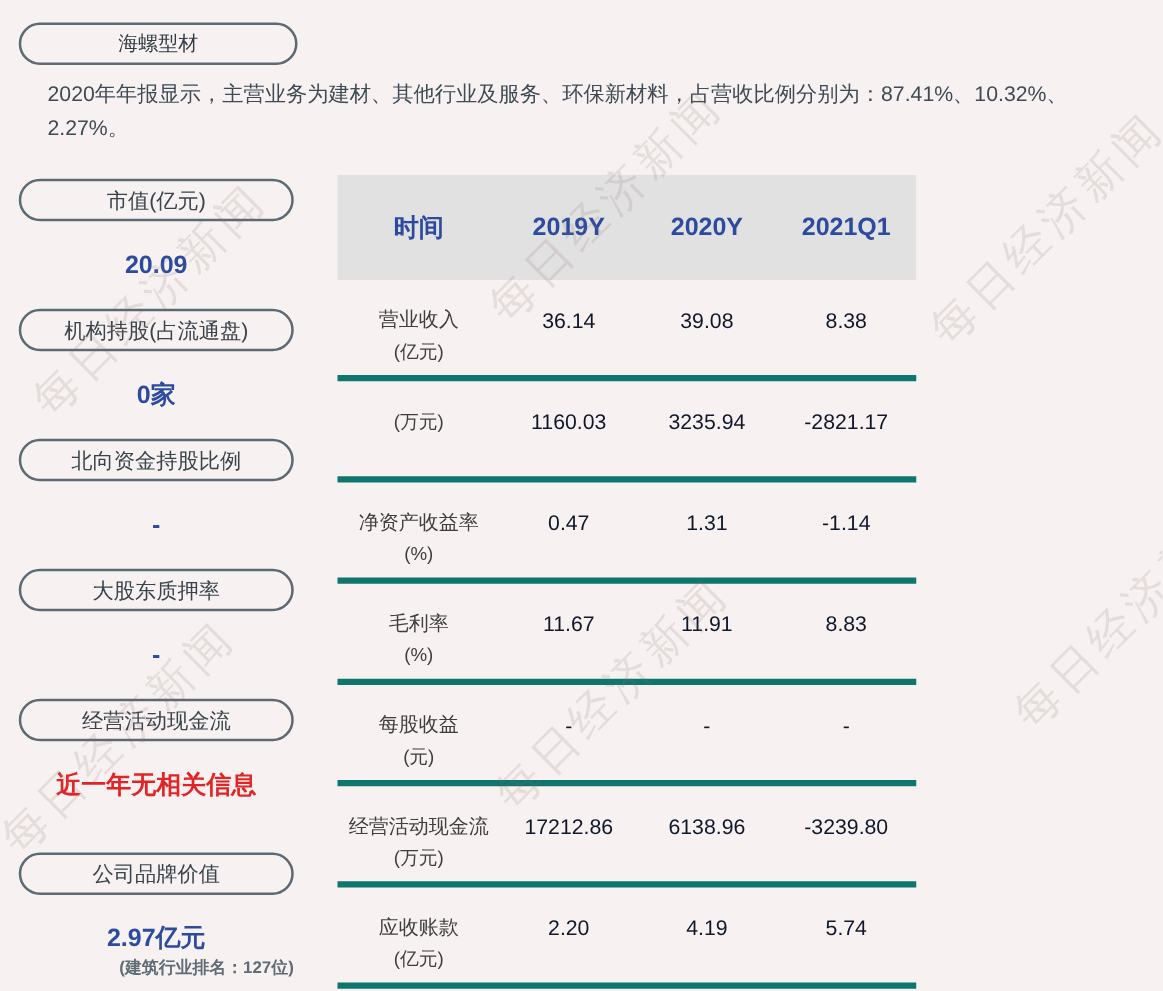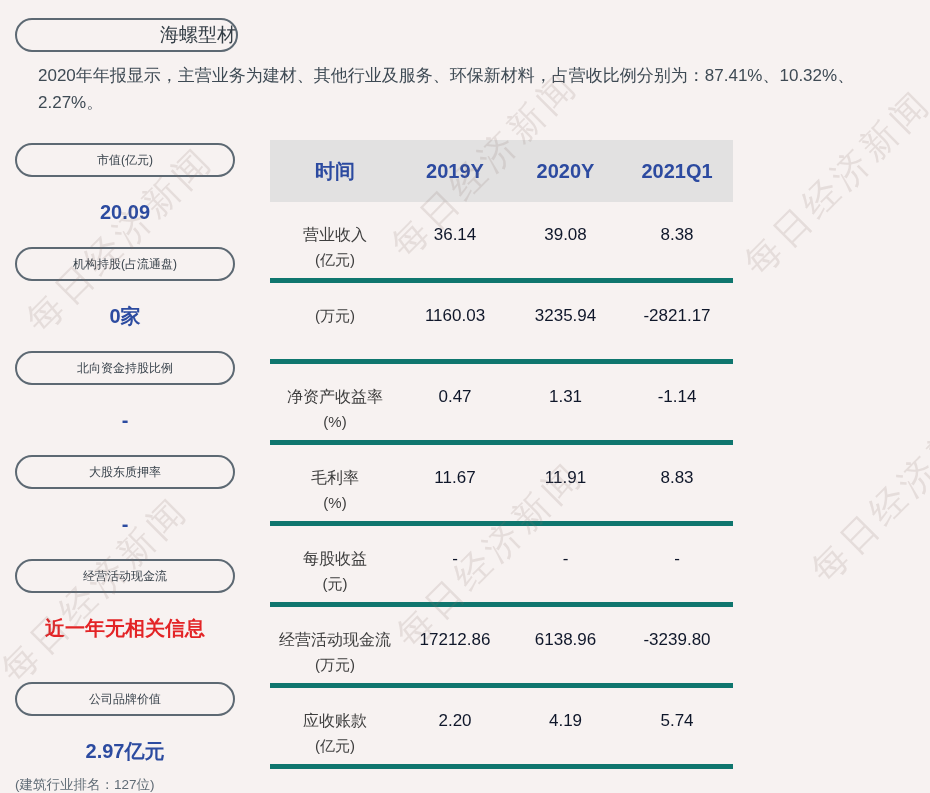--- a/index.html
+++ b/index.html
@@ -12,47 +12,48 @@
   .wm {
     position:absolute; z-index:5; pointer-events:none; white-space:nowrap;
     transform:translate(-50%,-50%) rotate(-45deg);
     font-size:36px; letter-spacing:5px; color:rgba(138,111,104,0.16);
     user-select:none;
   }
   .pill {
     box-sizing:border-box; height:34px;
     border:2px solid #5d6973; border-radius:17px;
     display:flex; align-items:center; justify-content:center;
-    font-size:12px; color:#39434c; background:transparent;
+    font-size:17px; color:#39434c; background:transparent;
   }
   .title-pill {
     position:absolute; left:15px; top:18px; width:223px; z-index:1;
-    font-size:19px; color:#333d45;justify-content:flex-end;
+    font-size:16px; color:#333d45;
   }
   .description {
     position:absolute; left:38px; top:62px; width:880px; z-index:1;
     font-size:17px; line-height:27px; color:#3e4a54; margin:0;
   }
   .sidebar { position:absolute; left:0; top:0; z-index:1; }
   .metric-block { position:absolute; left:15px; width:220px; }
   .mb-0 { top:143px; } .mb-1 { top:247px; } .mb-2 { top:351px; }
   .mb-3 { top:455px; } .mb-4 { top:559px; } .mb-5 { top:682px; }
   .metric-value {
     margin-top:23px; text-align:center; font-size:20px; font-weight:bold;
     line-height:24px; color:#2c4ba0;
   }
   .metric-value.red { color:#e32426; }
   .metric-note {
-    margin-top:14px; text-align:left; font-size:13.5px; color:#5f6b75;
+    margin-top:3px; text-align:right; font-size:13.5px; color:#5f6b75;
     line-height:16px;
+    font-weight:bold;
   }
   .fin-table { position:absolute; left:270px; top:140px; width:463px; z-index:1; }
   .thead {
     display:grid; grid-template-columns:130px 110px 111px 112px;
-    height:62px; align-items:center; background:#e2e1e1;
+    height:84px; align-items:center; background:#e2e1e1;
     color:#2c4aa0; font-size:20px; font-weight:600; text-align:center;
   }
   .trow {
     display:grid; grid-template-columns:130px 110px 111px 112px;
     box-sizing:border-box; height:81px; padding-top:20px;
     border-bottom:5px solid #0f766e; text-align:center;
   }
   .tlabel { font-size:16px; line-height:25px; color:#3e3e3e; }
   .tlabel .unit { font-size:15px; }
   .tval { font-size:17px; line-height:25px; color:#0f172a; }

